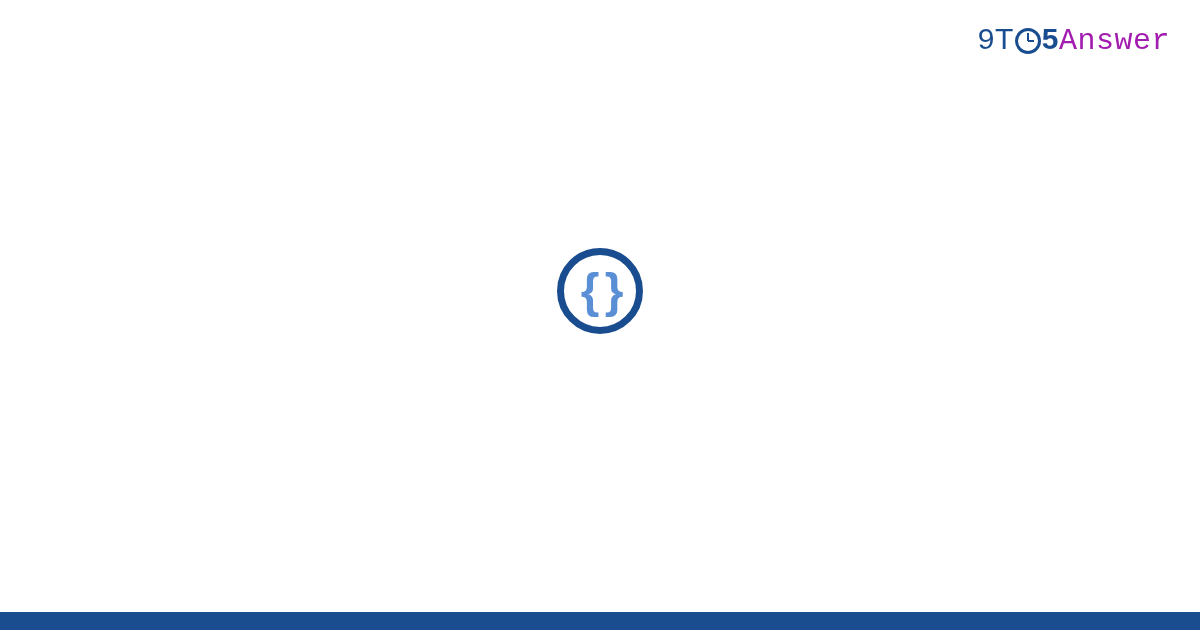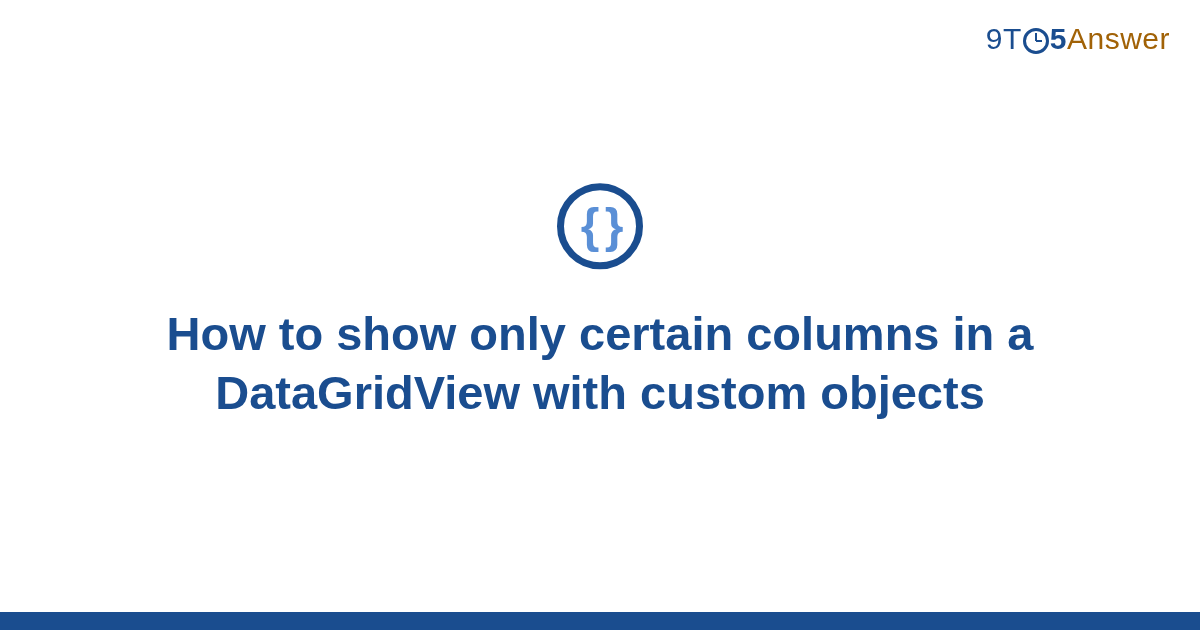--- a/index.html
+++ b/index.html
@@ -61,22 +61,23 @@
       height: 6px;
       background: #1a4d8f;
       transform-origin: bottom center;
       transform: translate(-50%, -100%) rotate(90deg);
     }
     .brand .five {
       color: #1a4d8f;
       font-weight: 700;
     }
     .brand .answer {
-      color: #a16207;
+      color: #a21caf;
       font-weight: 500;
+      font-family: Liberation Mono, monospace;
     }
     .center {
       position: absolute;
       top: 50%;
       left: 50%;
       transform: translate(-50%, -55%);
       text-align: center;
       width: 90%;
     }
     .icon-circle {
@@ -120,16 +121,15 @@
 <div class="brand">
   <span class="nine-t">9T</span><span class="clock-wrap">
       <span class="clock"></span>
     </span><span class="five">5</span><span class="answer">Answer</span>
 </div>
 
 <div class="center">
   <div class="icon-circle">
     <span class="braces">{ }</span>
   </div>
-  <h1 class="title">How to show only certain columns in a DataGridView with custom objects</h1>
 </div>
 
 <div class="footer-bar"></div>
 
 </body></html>

